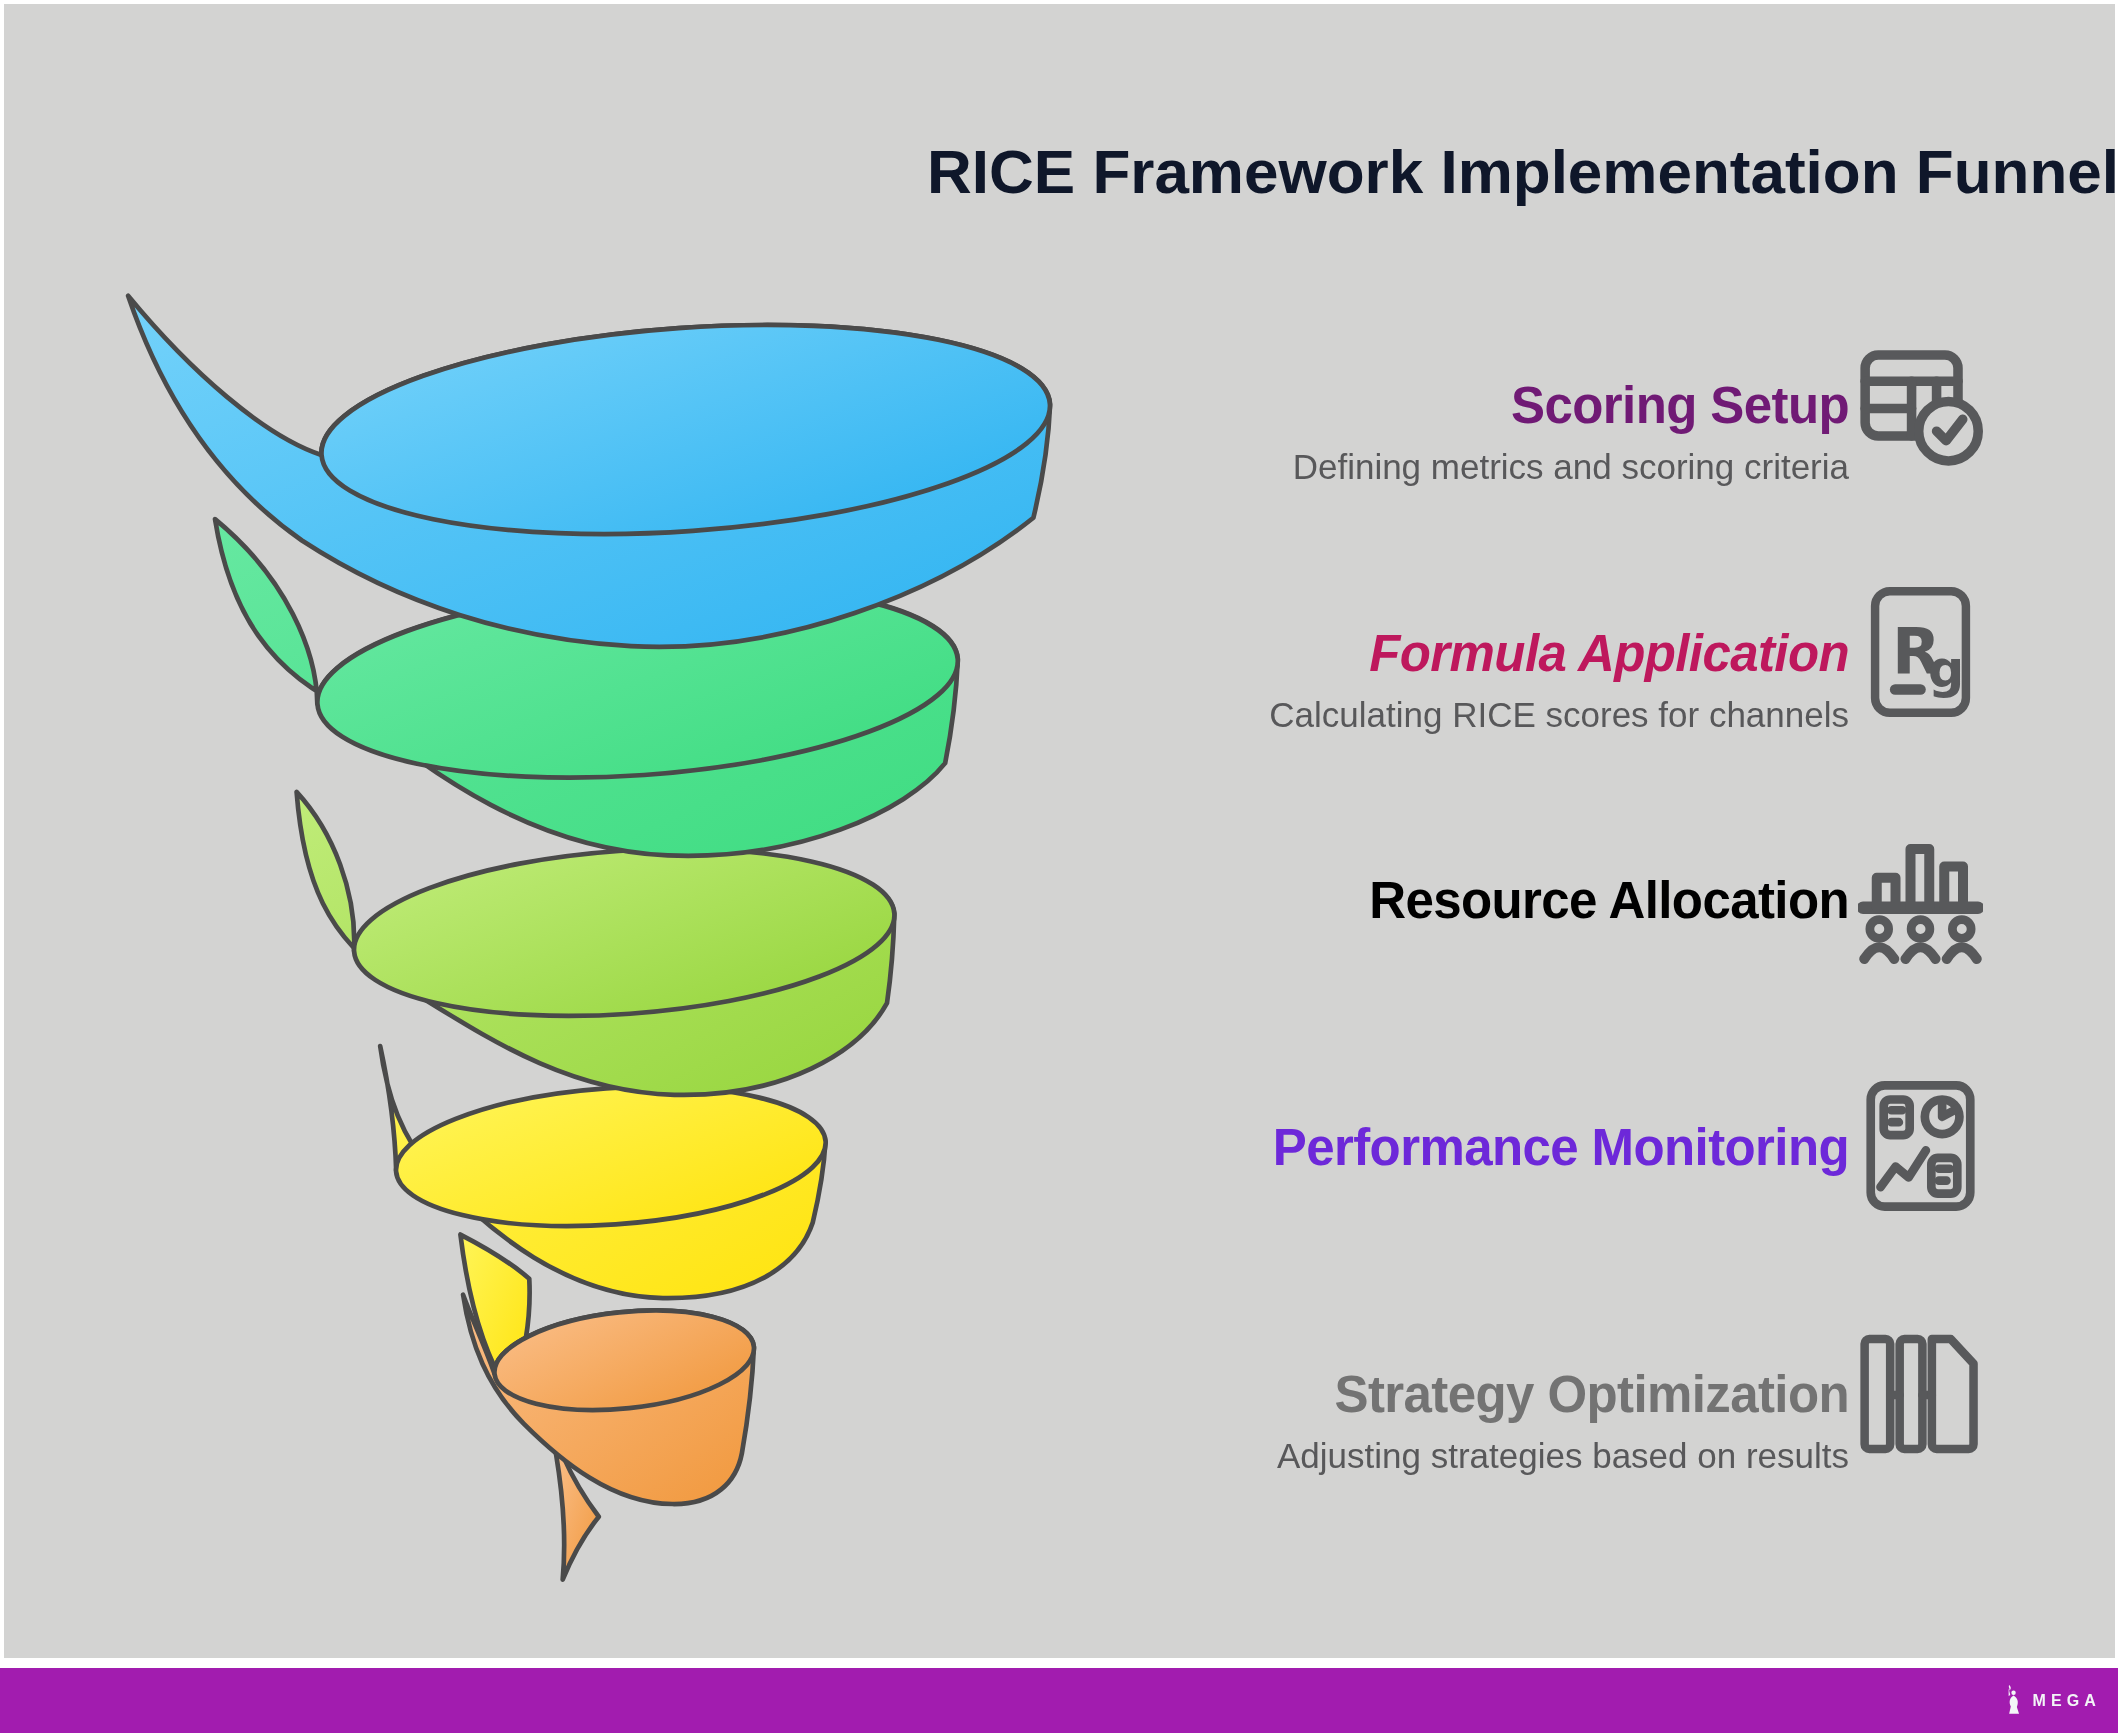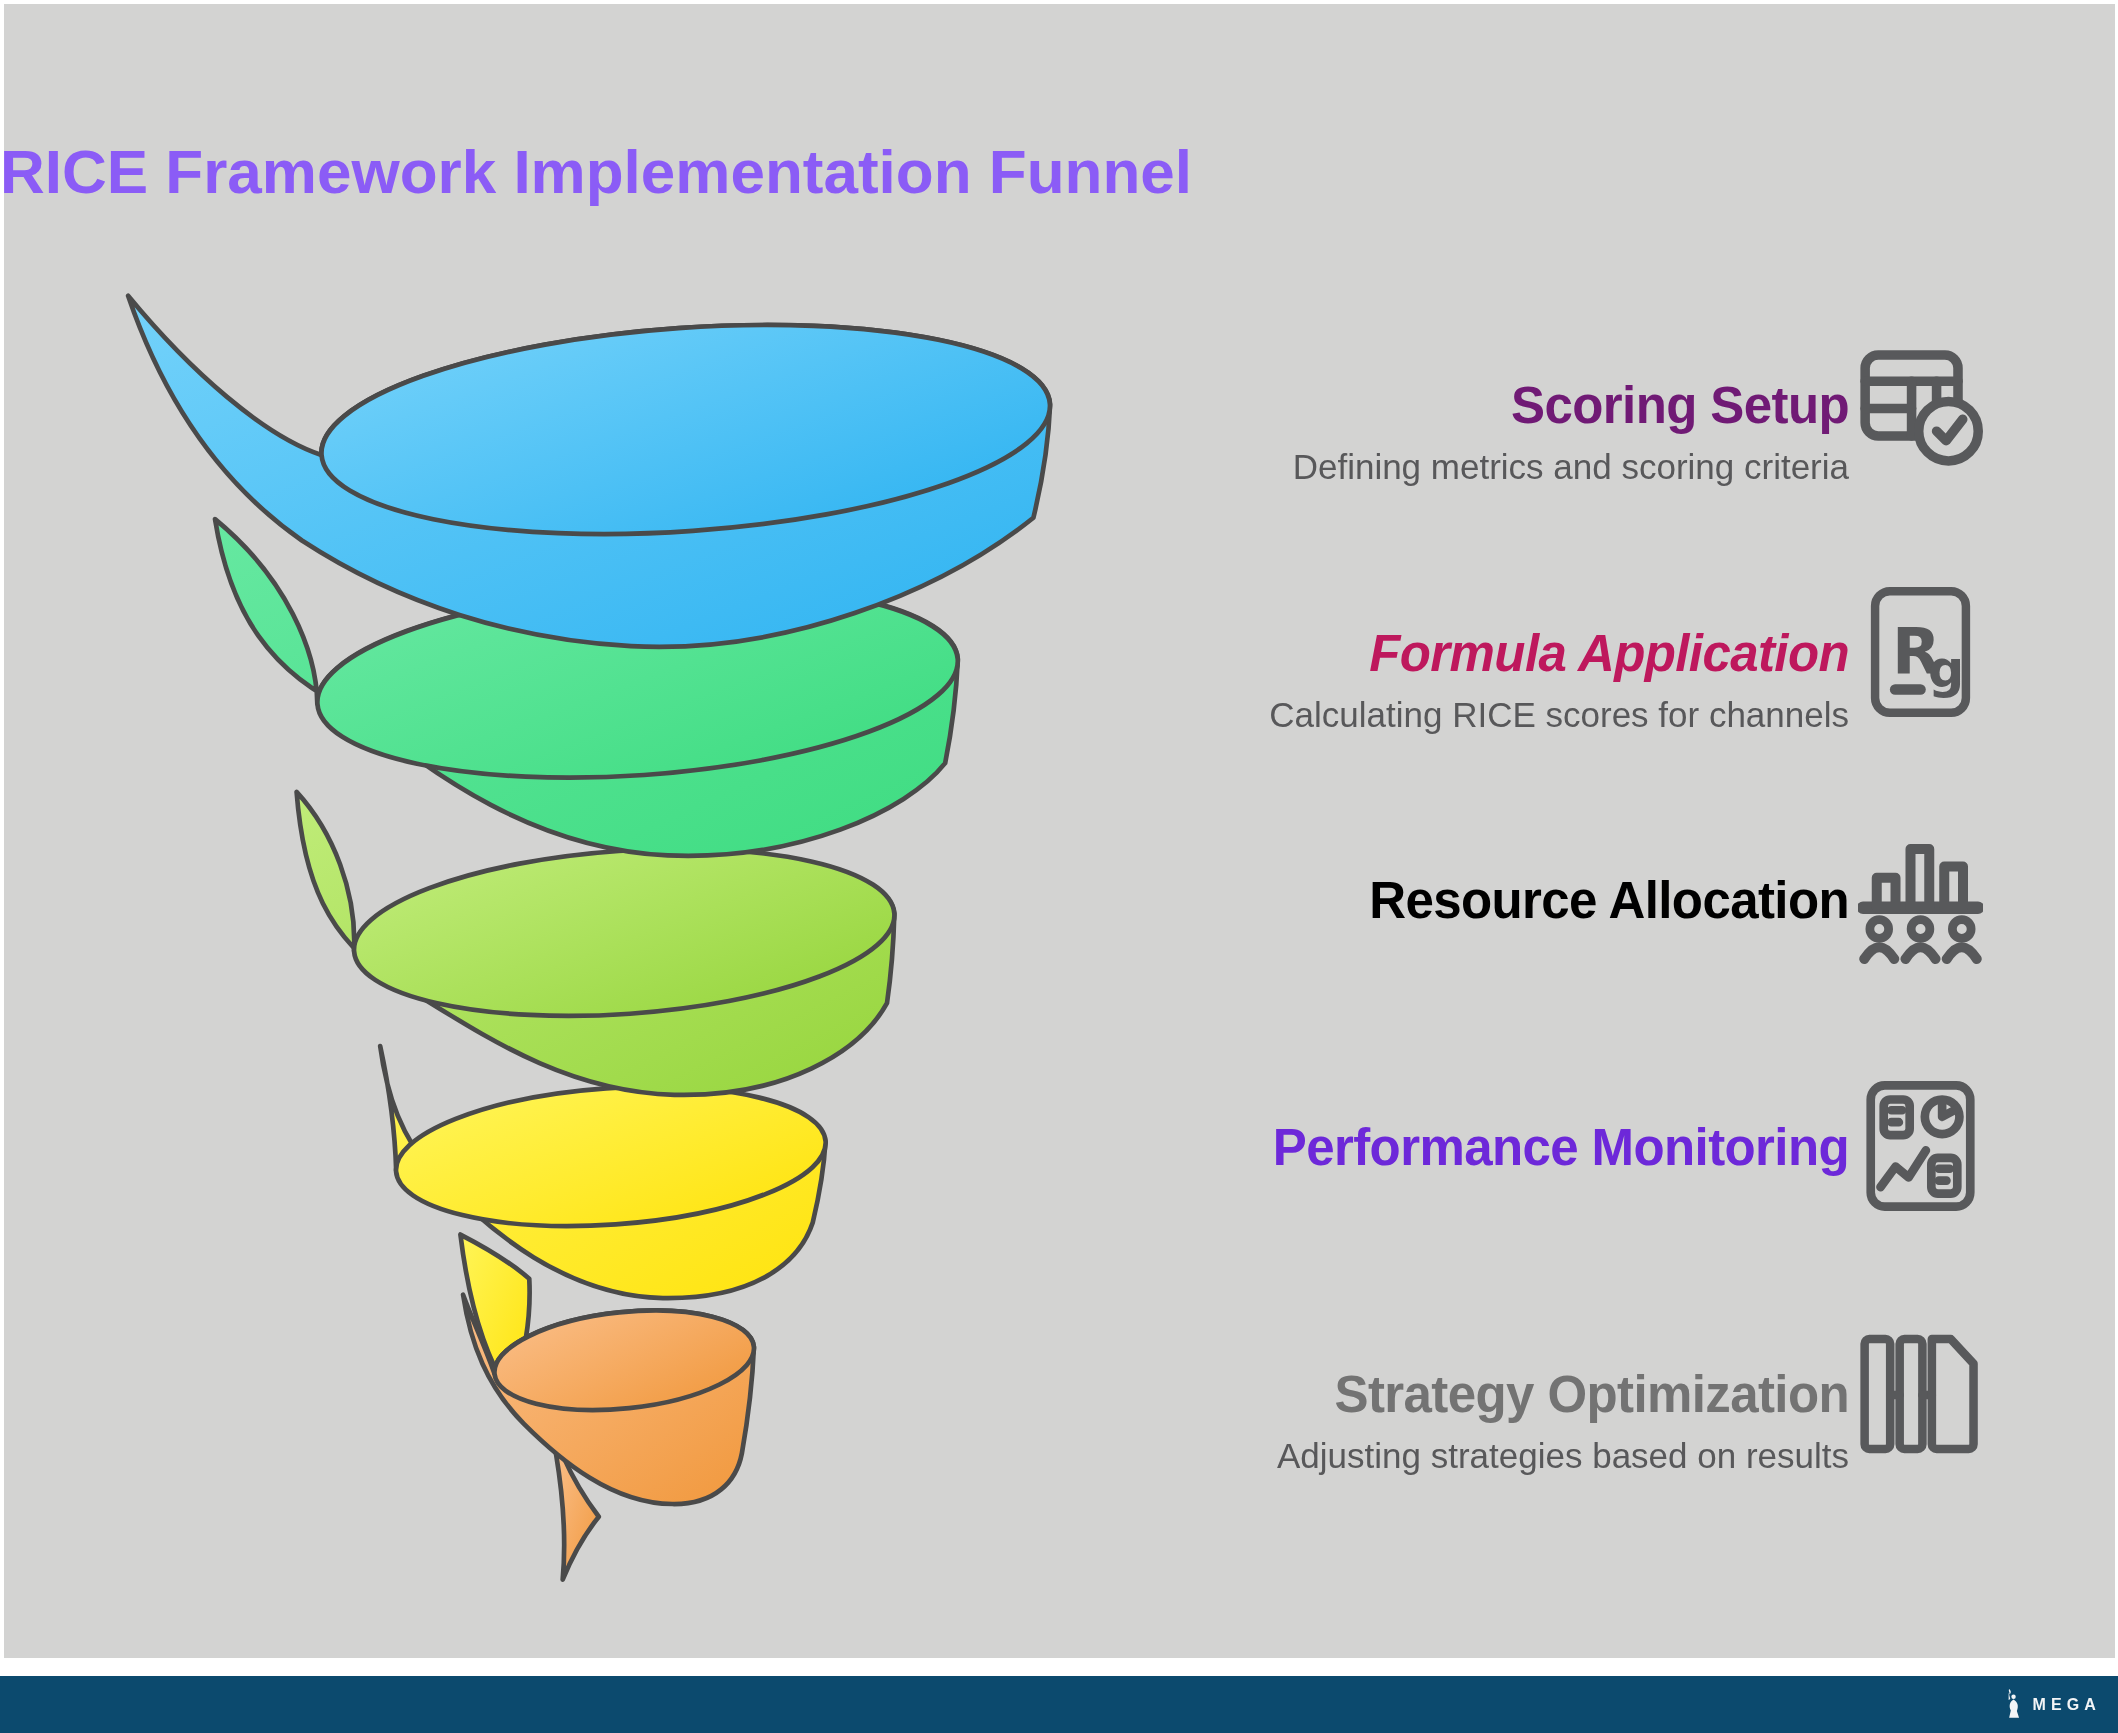--- a/index.html
+++ b/index.html
@@ -1,30 +1,30 @@
 <!DOCTYPE html>
 <html style="font-size:10.3px"><head>
 <meta charset="utf-8">
 <style>
   html,body{margin:0;padding:0;background:#ffffff;}
   .page{position:relative;width:2119px;height:1733px;background:#ffffff;overflow:hidden;
         font-family:"Liberation Sans", sans-serif;}
   .panel{position:absolute;left:3.9px;top:3.9px;right:3.9px;bottom:75px;background:#D3D3D2;}
-  .main-title{position:absolute;left:0;right:0;top:136px;text-align:left;
-              font-size:62px;font-weight:bold;color:#8b5cf6;letter-spacing:0px;}
+  .main-title{position:absolute;left:0;right:0;top:136px;text-align:right;
+              font-size:62px;font-weight:bold;color:#0f172a;letter-spacing:0px;}
   .funnel{position:absolute;left:96px;top:257px;width:1027px;height:1348px;}
   .stage{position:absolute;right:270px;width:1220px;text-align:right;}
   .stage-title{font-size:51px;font-weight:bold;letter-spacing:-0.6px;line-height:1.15;}
   .stage-desc{font-size:35px;color:#58585A;margin-top:12px;line-height:1.1;}
   .stage-icon{position:absolute;right:136px;width:125px;height:132px;
               display:flex;align-items:center;justify-content:center;}
   .stage-icon svg{width:100%;height:100%;}
   .ico{stroke:#58595B;fill:none;stroke-linecap:round;stroke-linejoin:round;}
   .ico text{stroke:none;fill:#58595B;font-family:"DejaVu Sans", sans-serif;}
-  .footer{position:absolute;left:0;right:0;bottom:0;height:57px;background:#0c4a6e;}
+  .footer{position:absolute;left:0;right:0;bottom:0;height:65px;background:#a21caf;}
   .brand{position:absolute;right:18px;top:0;bottom:0;display:flex;align-items:center;gap:9px;}
   .brand-text{color:#F3F5F7;font-size:16px;font-weight:bold;letter-spacing:5.1px;}
   
   #row0{top:377px;} #row1{top:625px;} #row2{top:872px;} #row3{top:1119px;} #row4{top:1366px;}
   #icon0{top:339px;} #icon1{top:586px;} #icon2{top:833px;} #icon3{top:1080px;} #icon4{top:1328px;}
 </style>
 </head>
 <body>
 
 <div class="page">

